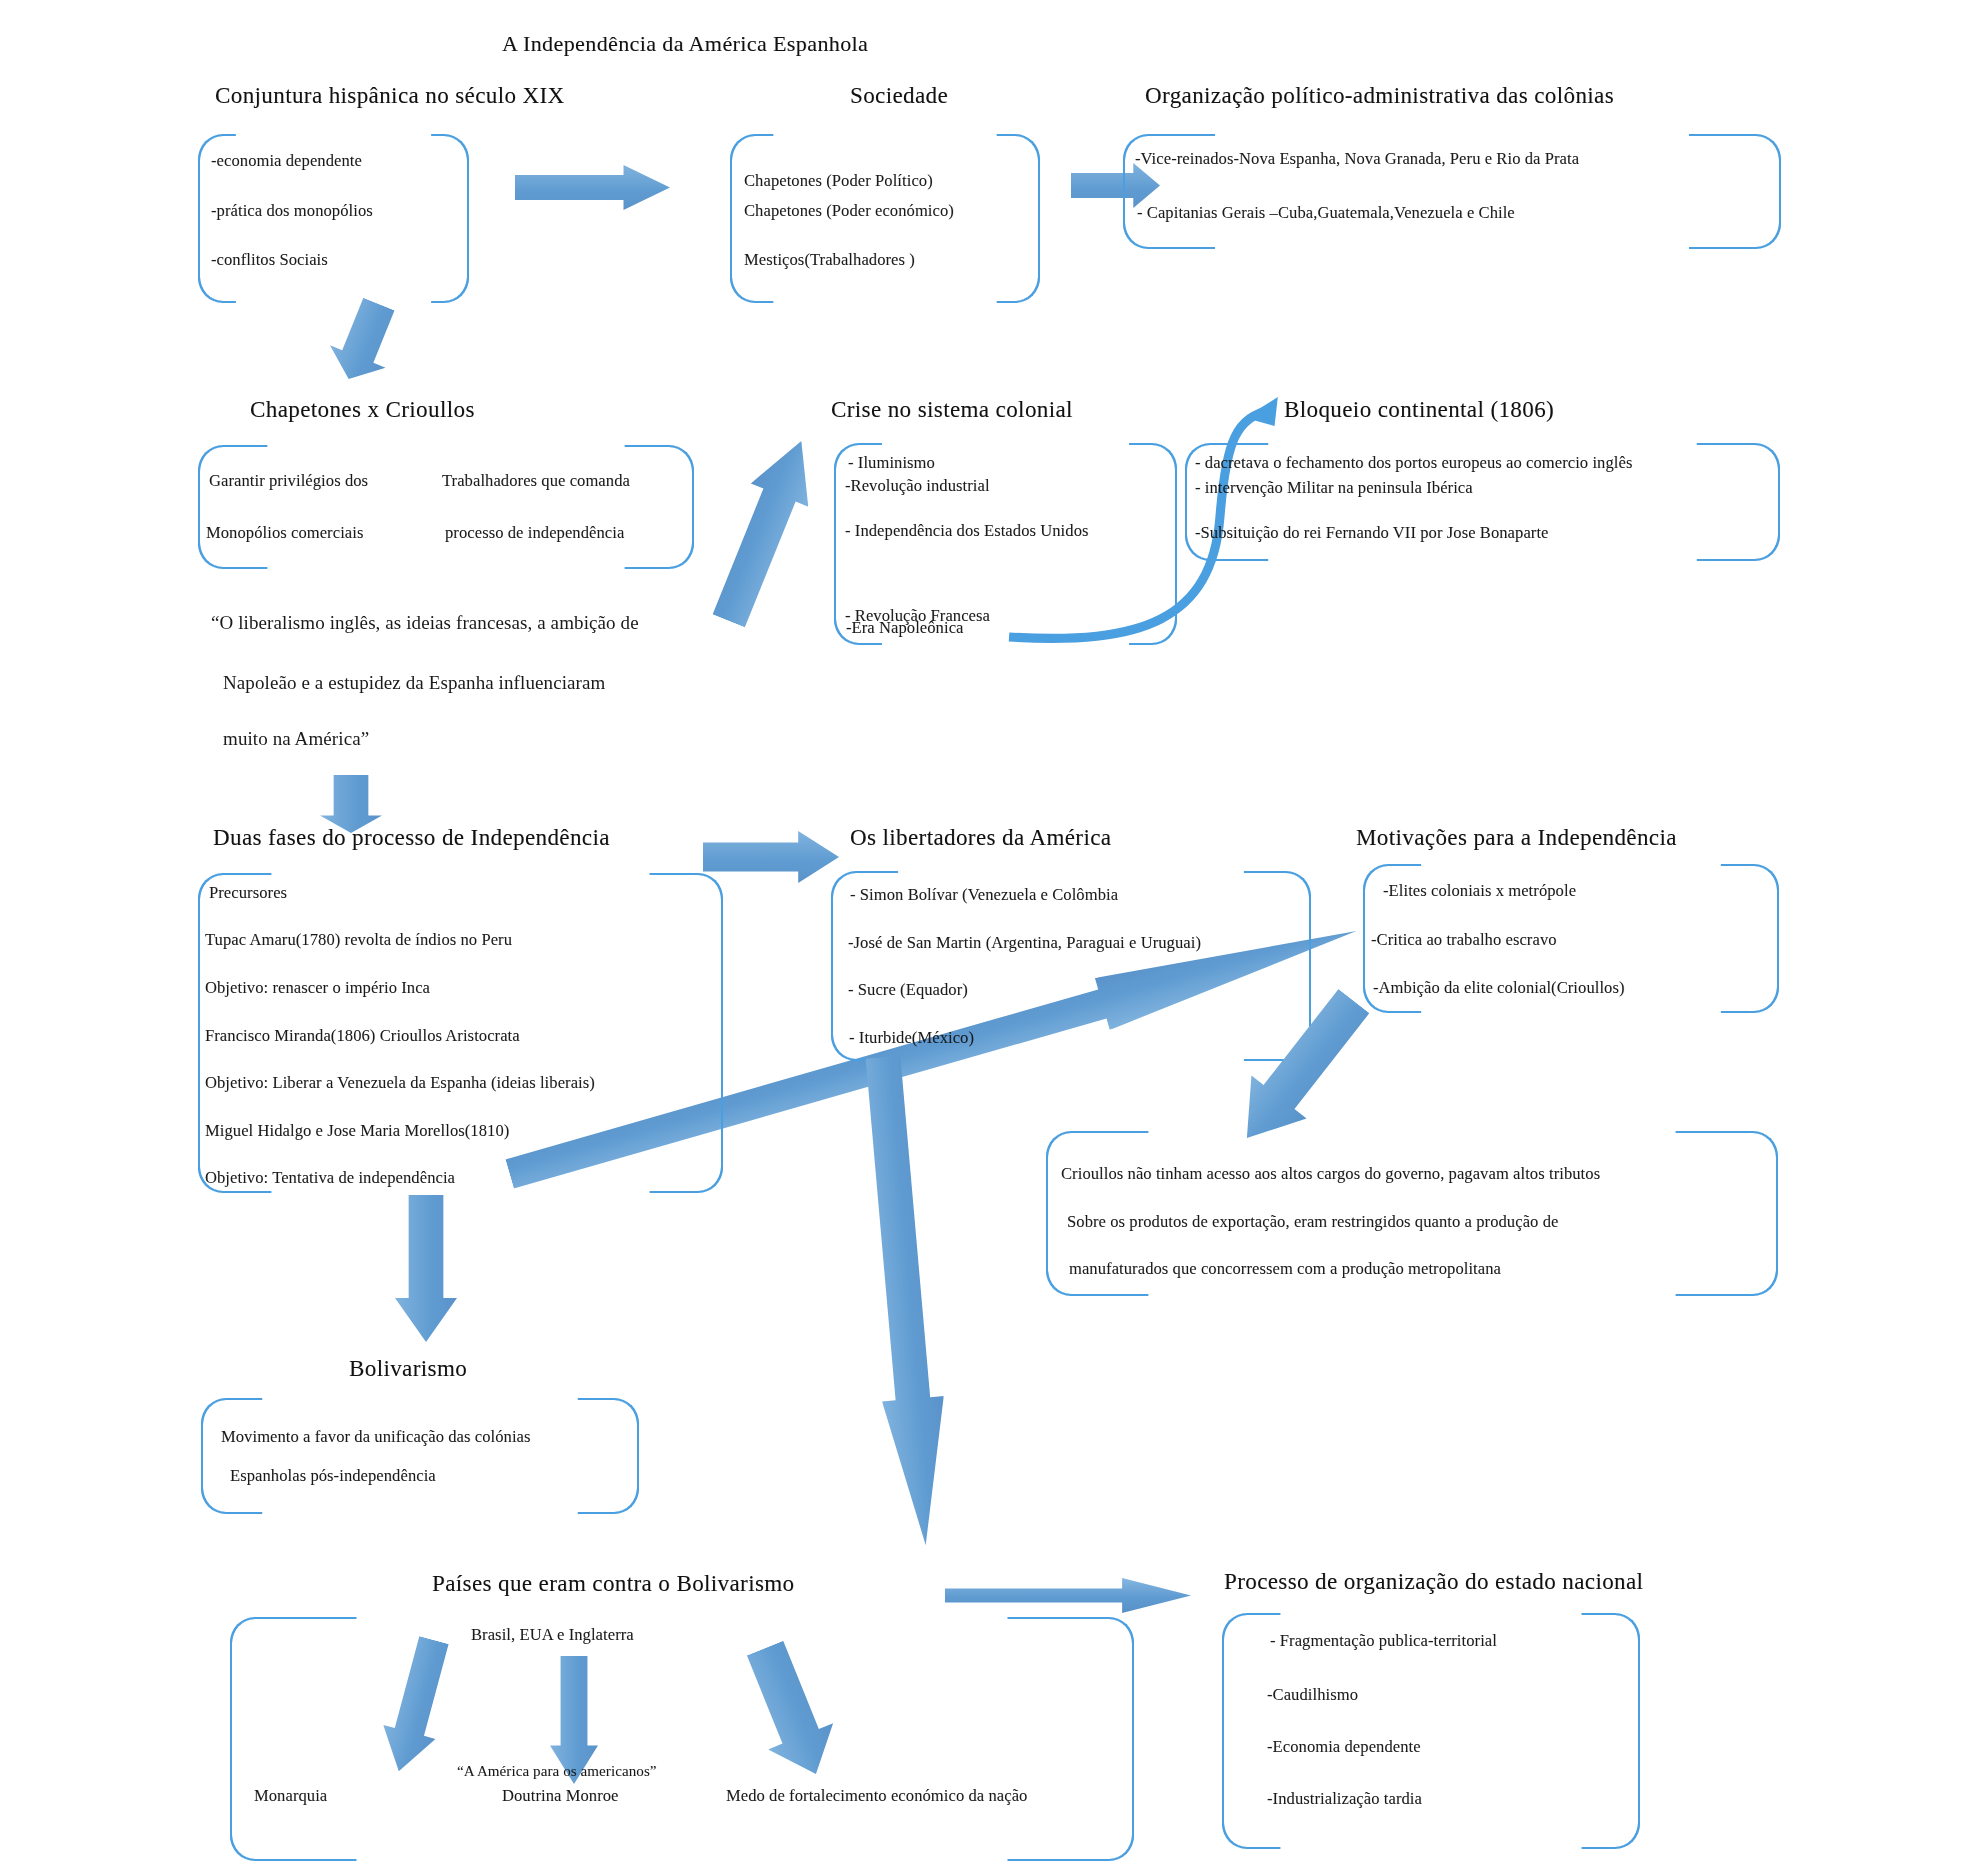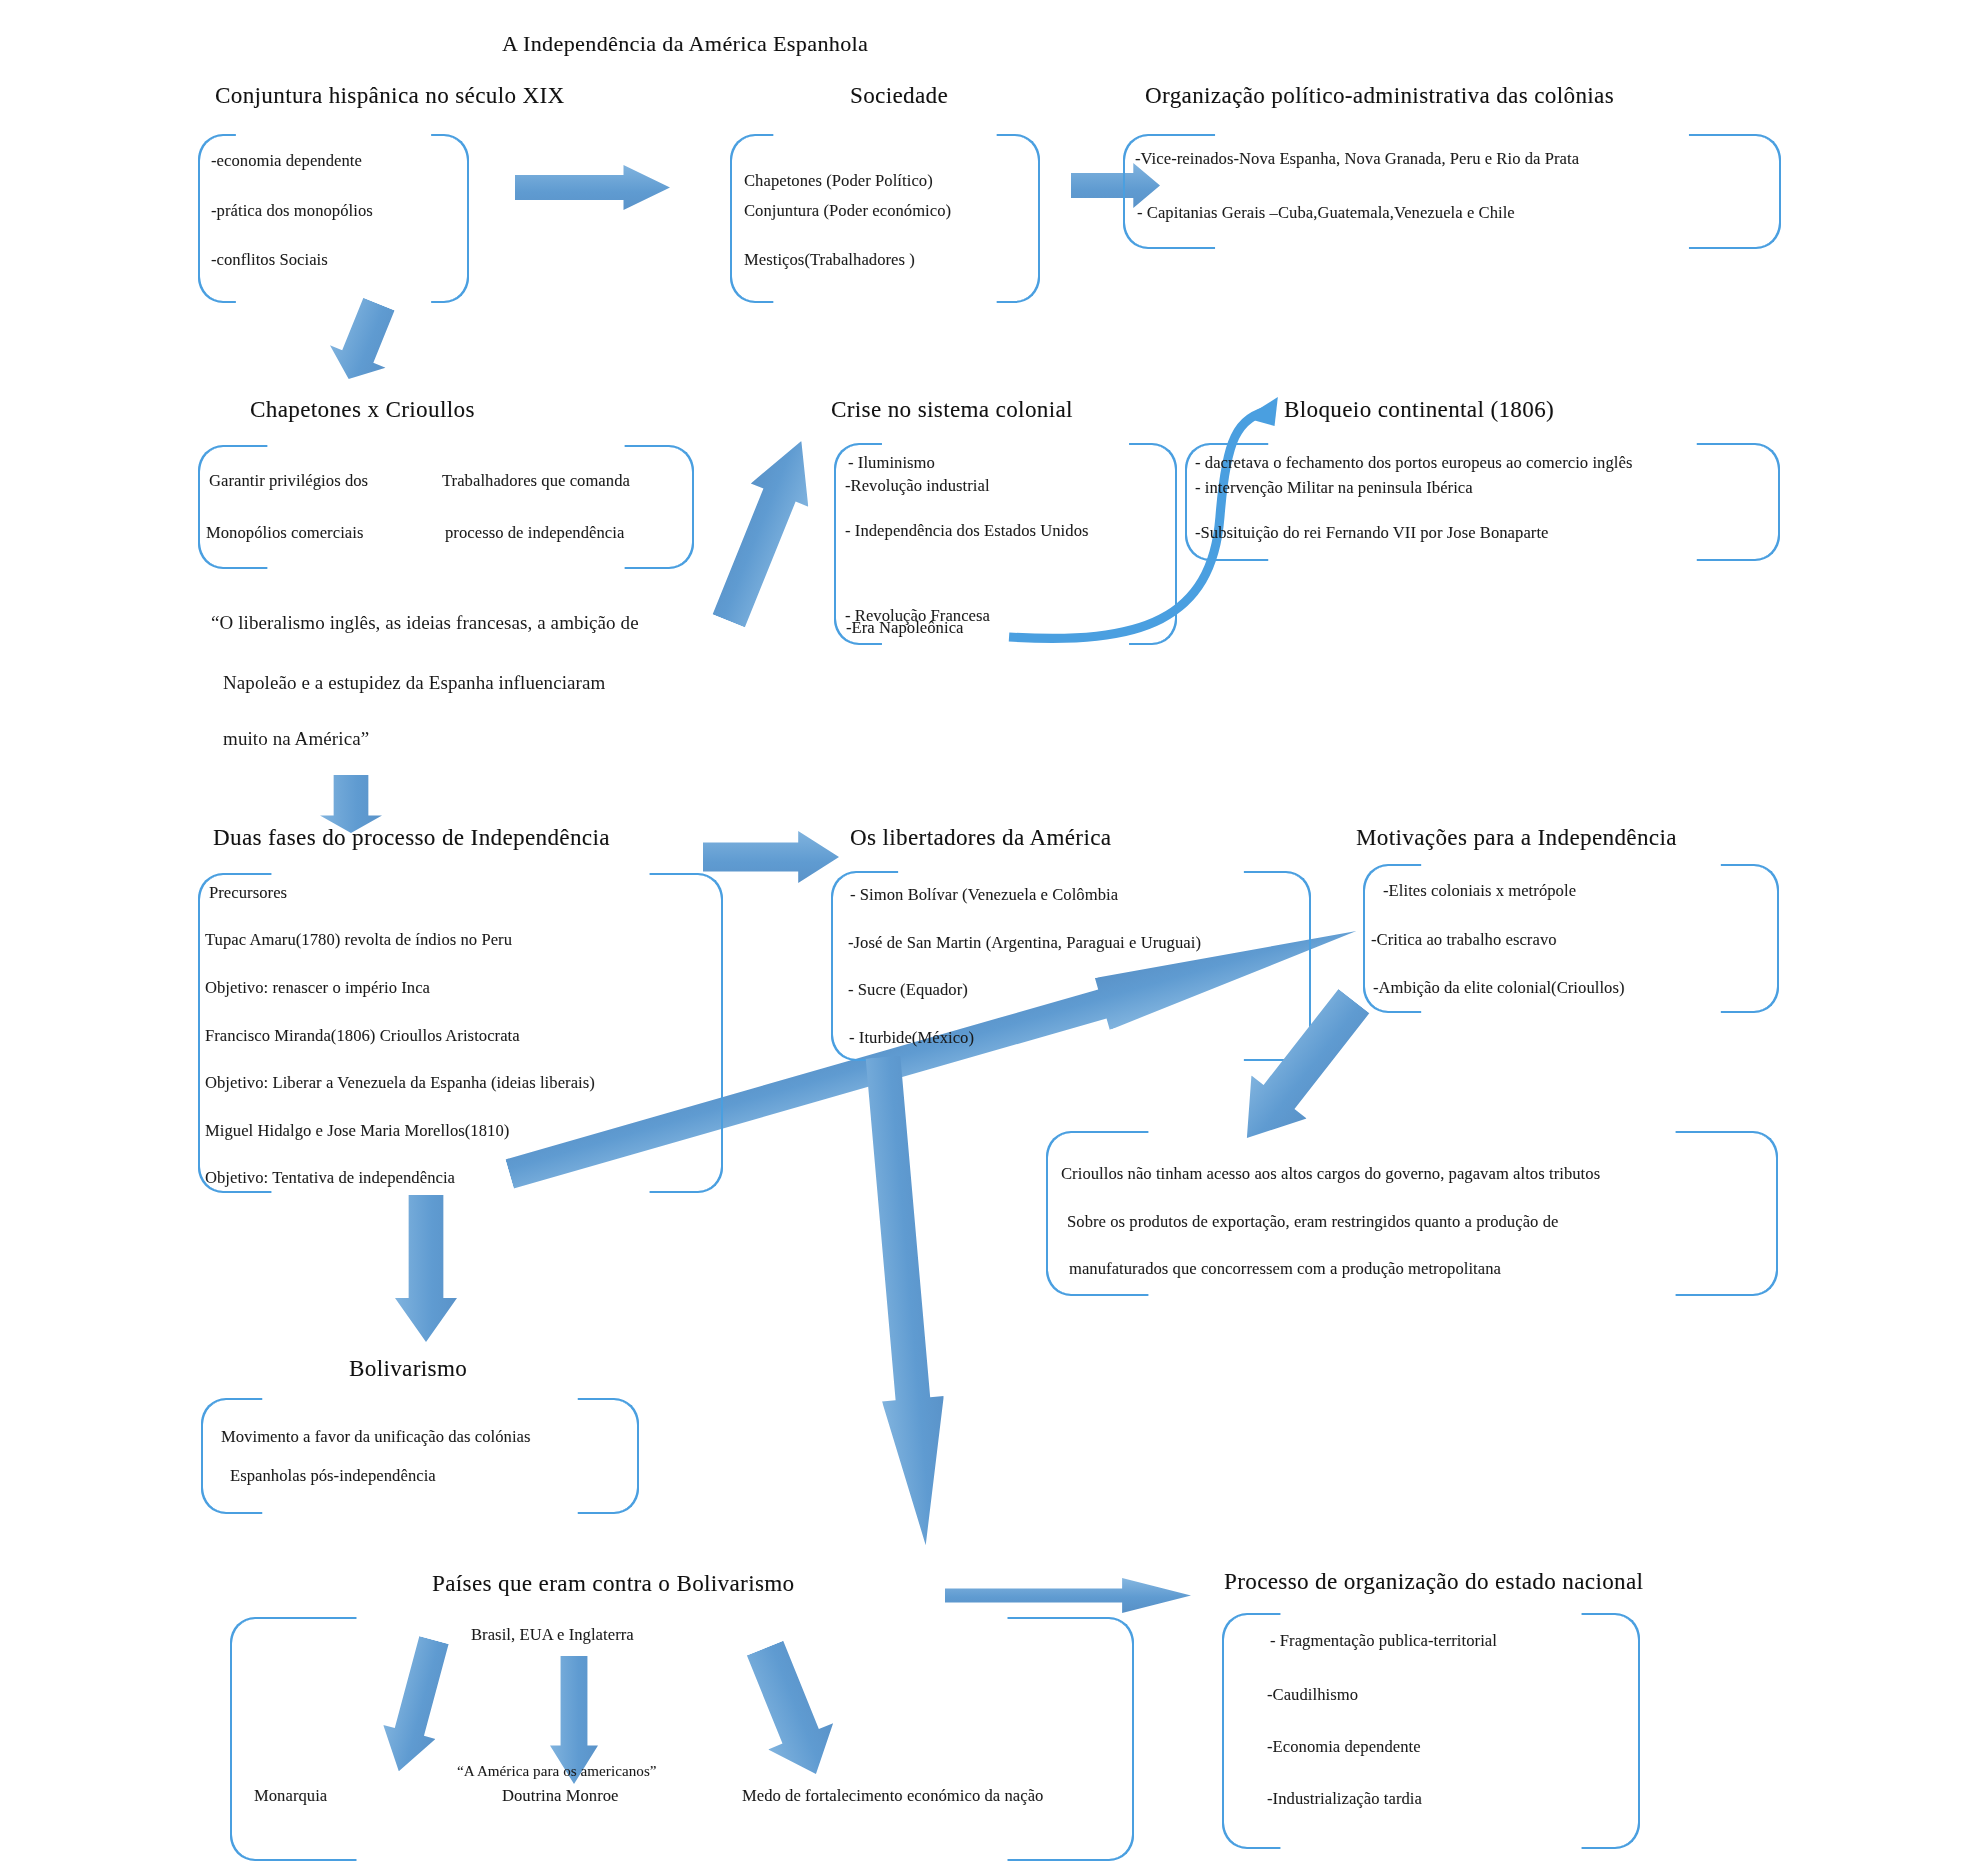--- a/index.html
+++ b/index.html
@@ -82,21 +82,21 @@
   <div class="body-txt" style="left:211px;top:201px;">-prática dos monopólios</div>
   <div class="body-txt" style="left:211px;top:250px;">-conflitos Sociais</div>
 
   <div class="arrow arrow-r" style="left:515px;top:165px;width:155px;height:45px;"></div>
 
   <div class="arrow arrow-d" style="left:349px;top:304px;width:60px;height:81px;transform:rotate(22deg);transform-origin:50% 0%;"></div>
 
   <div class="hdr sec-title" style="left:850px;top:83px;">Sociedade</div>
   <div class="bracket" style="left:730px;top:136px;width:310px;height:165px;"></div>
   <div class="body-txt" style="left:744px;top:151px;margin-top:20px;">Chapetones (Poder Político)</div>
-  <div class="body-txt" style="left:744px;top:201px;">Conjuntura (Poder económico)</div>
+  <div class="body-txt" style="left:744px;top:201px;">Chapetones (Poder económico)</div>
   <div class="body-txt" style="left:744px;top:250px;">Mestiços(Trabalhadores )</div>
 
   <div class="arrow arrow-r" style="left:1071px;top:163px;width:89px;height:45px;"></div>
 
   <div class="hdr sec-title" style="left:1145px;top:83px;">Organização político-administrativa das colônias</div>
   <div class="bracket" style="left:1123px;top:136px;width:658px;height:111px;"></div>
   <div class="body-txt" style="left:1135px;top:149px;">-Vice-reinados-Nova Espanha, Nova Granada, Peru e Rio da Prata</div>
   <div class="body-txt" style="left:1137px;top:203px;">- Capitanias Gerais –Cuba,Guatemala,Venezuela e Chile</div>
 
   <div class="hdr sec-title" style="left:250px;top:397px;">Chapetones    x    Crioullos</div>
@@ -174,21 +174,21 @@
   <div class="hdr sec-title" style="left:432px;top:1571px;">Países que eram contra o Bolivarismo</div>
   <div class="bracket" style="left:230px;top:1619px;width:904px;height:240px;"></div>
   <div class="body-txt" style="left:471px;top:1625px;">Brasil,   EUA   e   Inglaterra</div>
 
   <div class="arrow arrow-d" style="left:407px;top:1640px;width:54px;height:136px;transform:rotate(15deg);transform-origin:50% 0%;"></div>
   <div class="arrow arrow-d" style="left:550px;top:1656px;width:48px;height:128px;"></div>
   <div class="arrow arrow-d" style="left:730px;top:1648px;width:70px;height:136px;transform:rotate(-22deg);transform-origin:50% 0%;"></div>
 
   <div class="body-txt" style="left:254px;top:1786px;">Monarquia</div>
   <div class="body-txt" style="left:502px;top:1786px;">Doutrina Monroe</div>
-  <div class="body-txt" style="left:742px;top:1786px;font-family:Liberation Serif, serif;">Medo de fortalecimento económico da nação</div>
+  <div class="body-txt" style="left:726px;top:1786px;font-family:Liberation Serif, serif;">Medo de fortalecimento económico da nação</div>
 
   <div class="body-txt" style="left:457px;top:1724px;font-size:15px;margin-top:39px;">“A América para os americanos”</div>
 
   <div class="arrow arrow-plain" style="left:945px;top:1578px;width:246px;height:35px;"></div>
 
   <div class="hdr sec-title" style="left:1224px;top:1569px;">Processo de organização do estado nacional</div>
   <div class="bracket" style="left:1222px;top:1615px;width:418px;height:232px;"></div>
   <div class="body-txt" style="left:1270px;top:1631px;">-  Fragmentação publica-territorial</div>
   <div class="body-txt" style="left:1267px;top:1685px;">-Caudilhismo</div>
   <div class="body-txt" style="left:1267px;top:1737px;">-Economia dependente</div>

